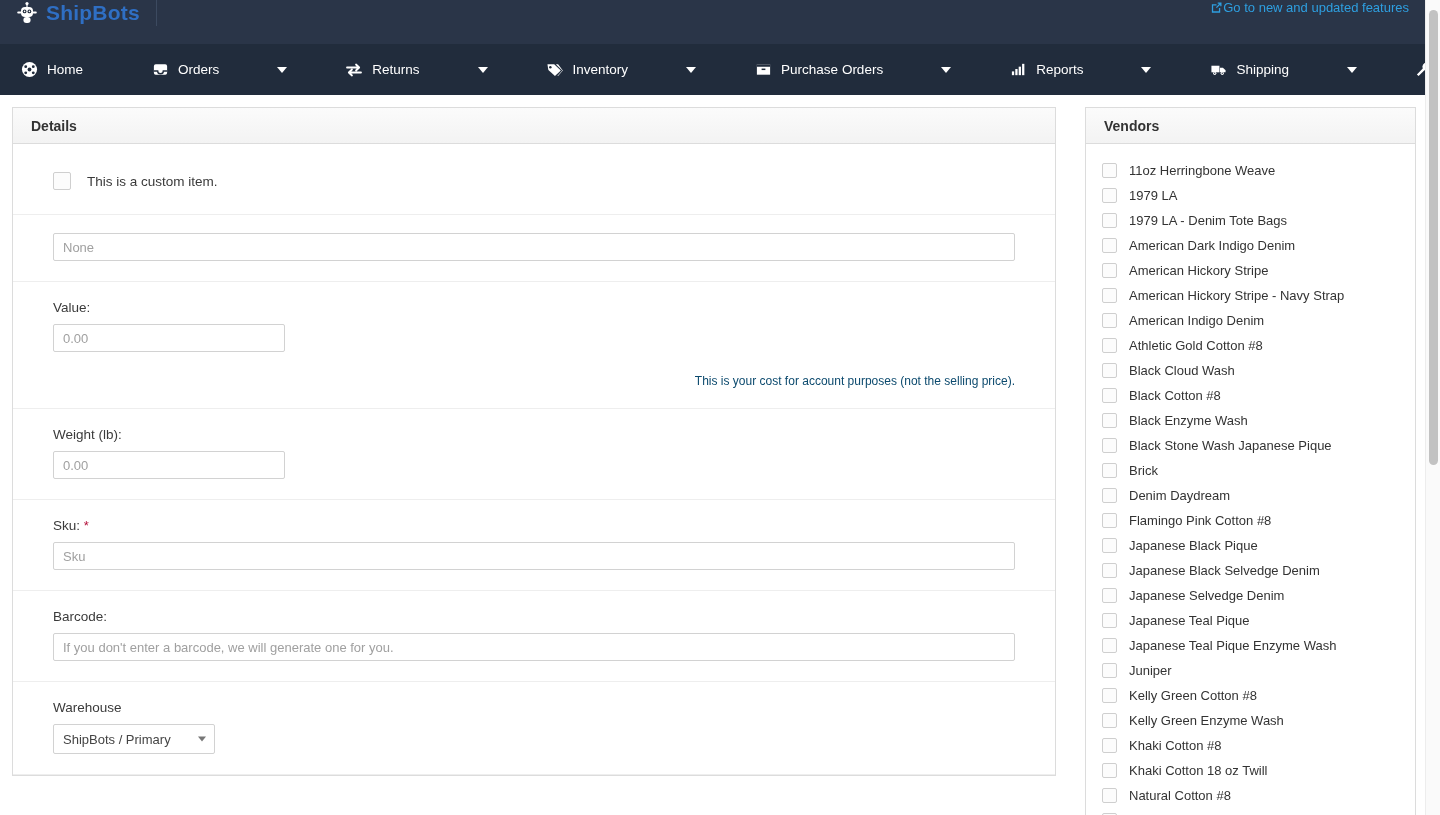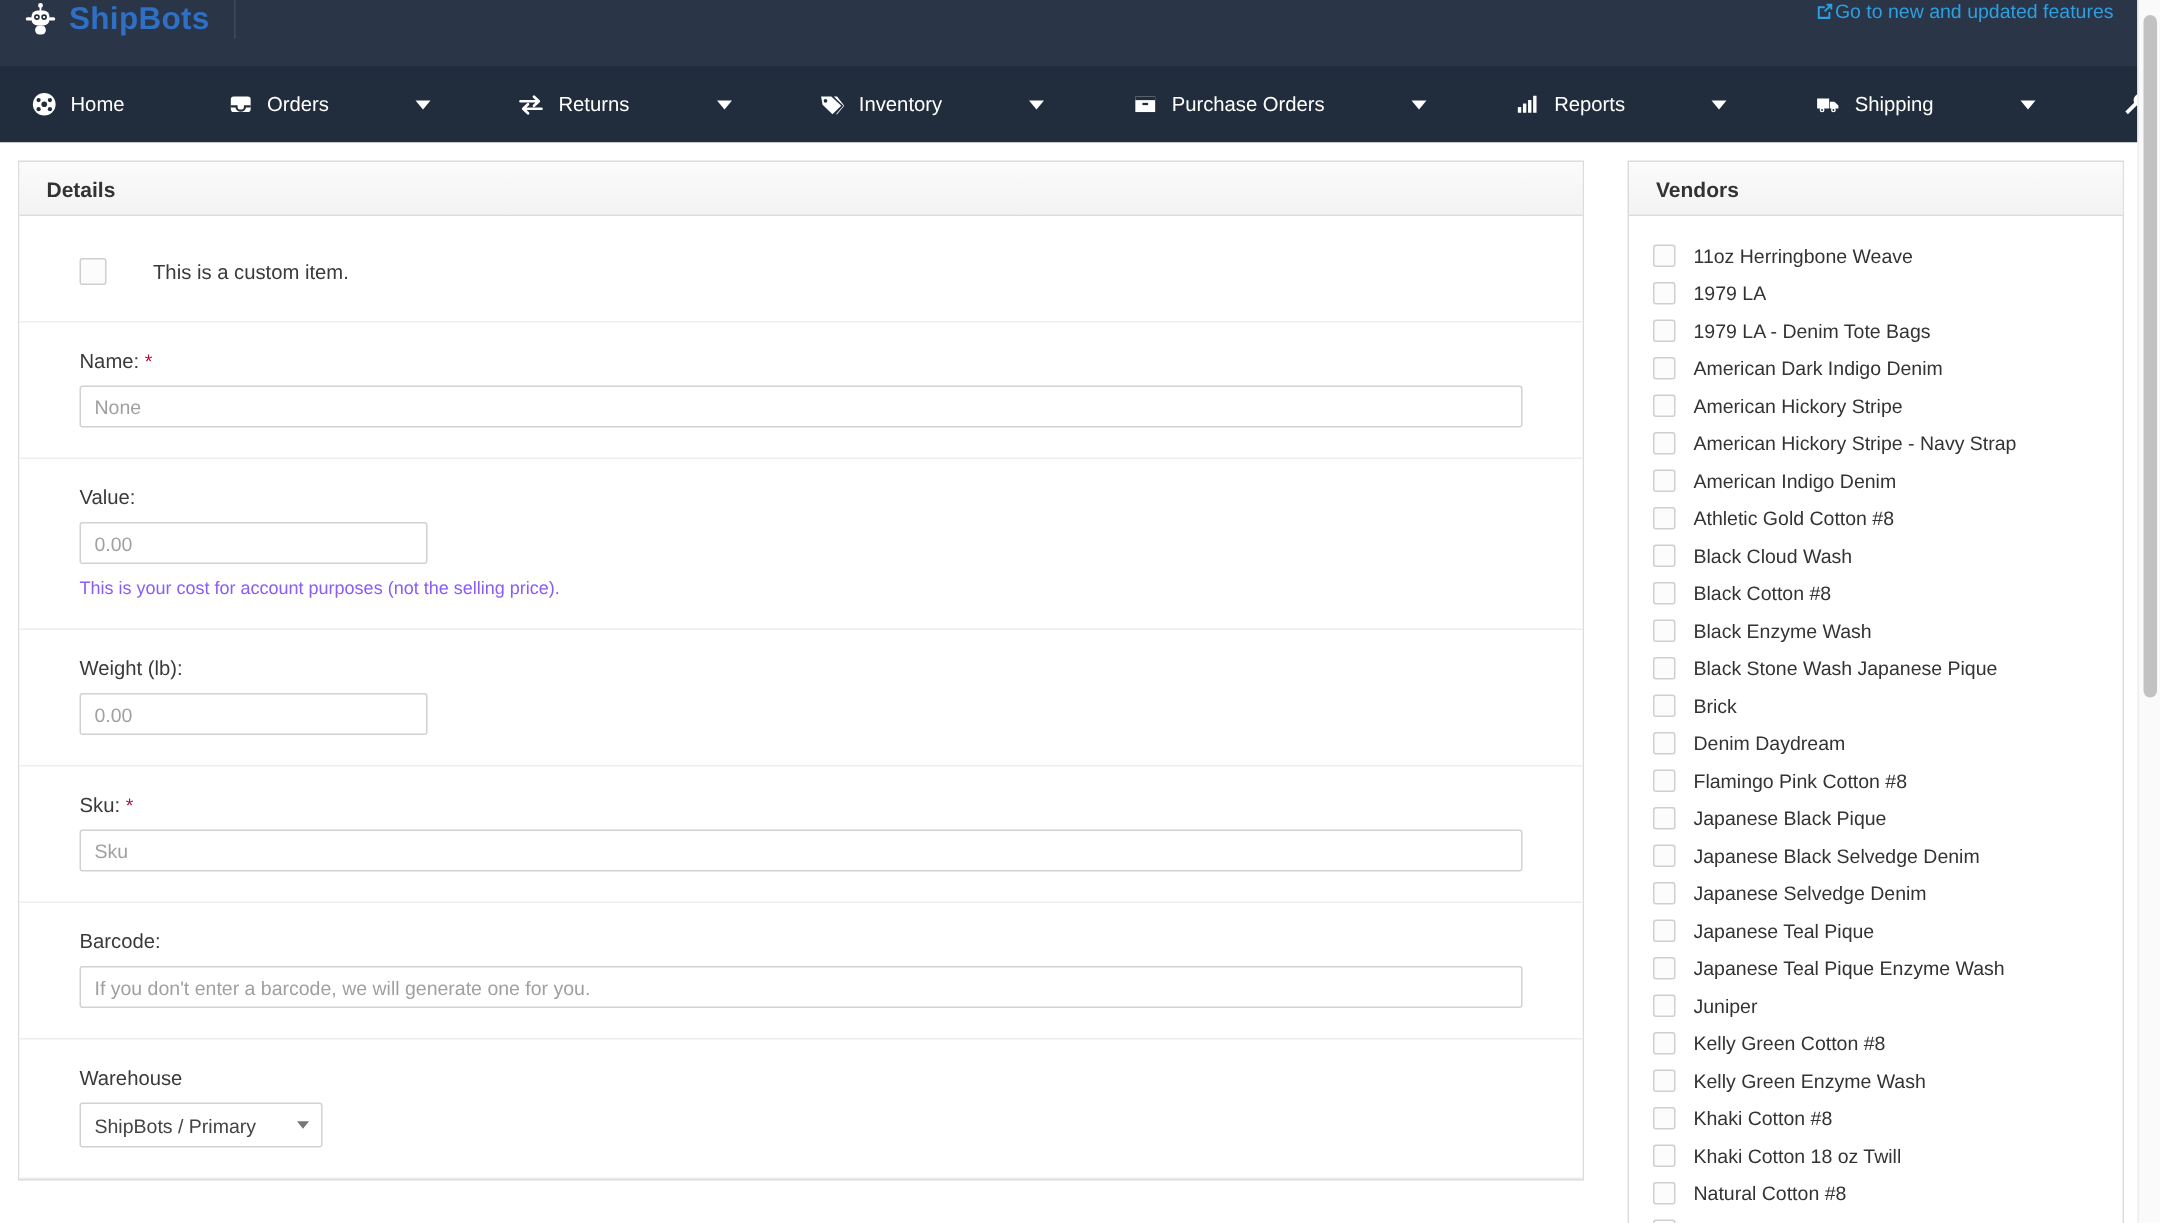--- a/index.html
+++ b/index.html
@@ -89,21 +89,21 @@
   }
   .panel-body { padding: 0 0 0 0; background: #fff; }
 
   .frow {
     border-bottom: 1px solid #eeeeee;
     padding: 18px 40px 20px 40px;
   }
   .frow.first { padding-top: 28px; padding-bottom: 24px; }
   .frow.last { border-bottom: 1px solid #eeeeee; }
 
-  .chk-line { display: flex; align-items: center; gap: 15px; }
+  .chk-line { display: flex; align-items: center; }
   .cbox {
     width: 18px; height: 18px;
     border: 1px solid #cfcfcf; background: #fcfcfc;
     border-radius: 2px; flex: 0 0 18px; cursor: pointer;
   }
   .chk-label { margin-left: 16px; font-size: 13.5px; color: #3a3a3a; }
 
   .flabel {
     font-size: 13.5px; color: #3a3a3a;
     margin-bottom: 9px; display: block;
@@ -111,21 +111,21 @@
   .req { color: #b3103a; font-size: 13px; }
   .finput {
     display: block; width: 100%; height: 28px;
     border: 1px solid #d2d2d2; border-radius: 2px;
     background: #fff; font-size: 13px; color: #4d7c0f;
     padding: 0 9px; font-family: "Liberation Sans", sans-serif;
     outline: none;
   }
   .finput::placeholder { color: #a0a0a0; }
   .finput.narrow { width: 232px; }
-  .fhelp { font-size: 12px; color: #8b5cf6; margin-top: 9px; }
+  .fhelp { font-size: 12px; color: #0c4a6e; margin-top: 22px; text-align: right; }
 
   .select-wrap {
     position: relative; width: 162px; height: 30px;
     display: inline-block;
   }
   .fselect {
     width: 162px; height: 30px;
     border: 1px solid #d2d2d2; border-radius: 2px;
     background: #fff; font-size: 13px; color: #444;
     padding: 0 24px 0 9px;
@@ -350,24 +350,20 @@
     <div class="panel-body">
 
       <div class="frow first">
         <div class="chk-line">
           <span class="cbox"></span>
           <span class="chk-label">This is a custom item.</span>
         </div>
       </div>
 
       <div class="frow">
-        <label class="flabel">
-          <span>Name:</span>
-          <span class="req">*</span>
-        </label>
         <input class="finput" type="text" placeholder="None" style="">
       </div>
 
       <div class="frow">
         <label class="flabel">Value:</label>
         <input class="finput narrow" type="text" placeholder="0.00" style="">
         <div class="fhelp">This is your cost for account purposes (not the selling price).</div>
       </div>
 
       <div class="frow">

